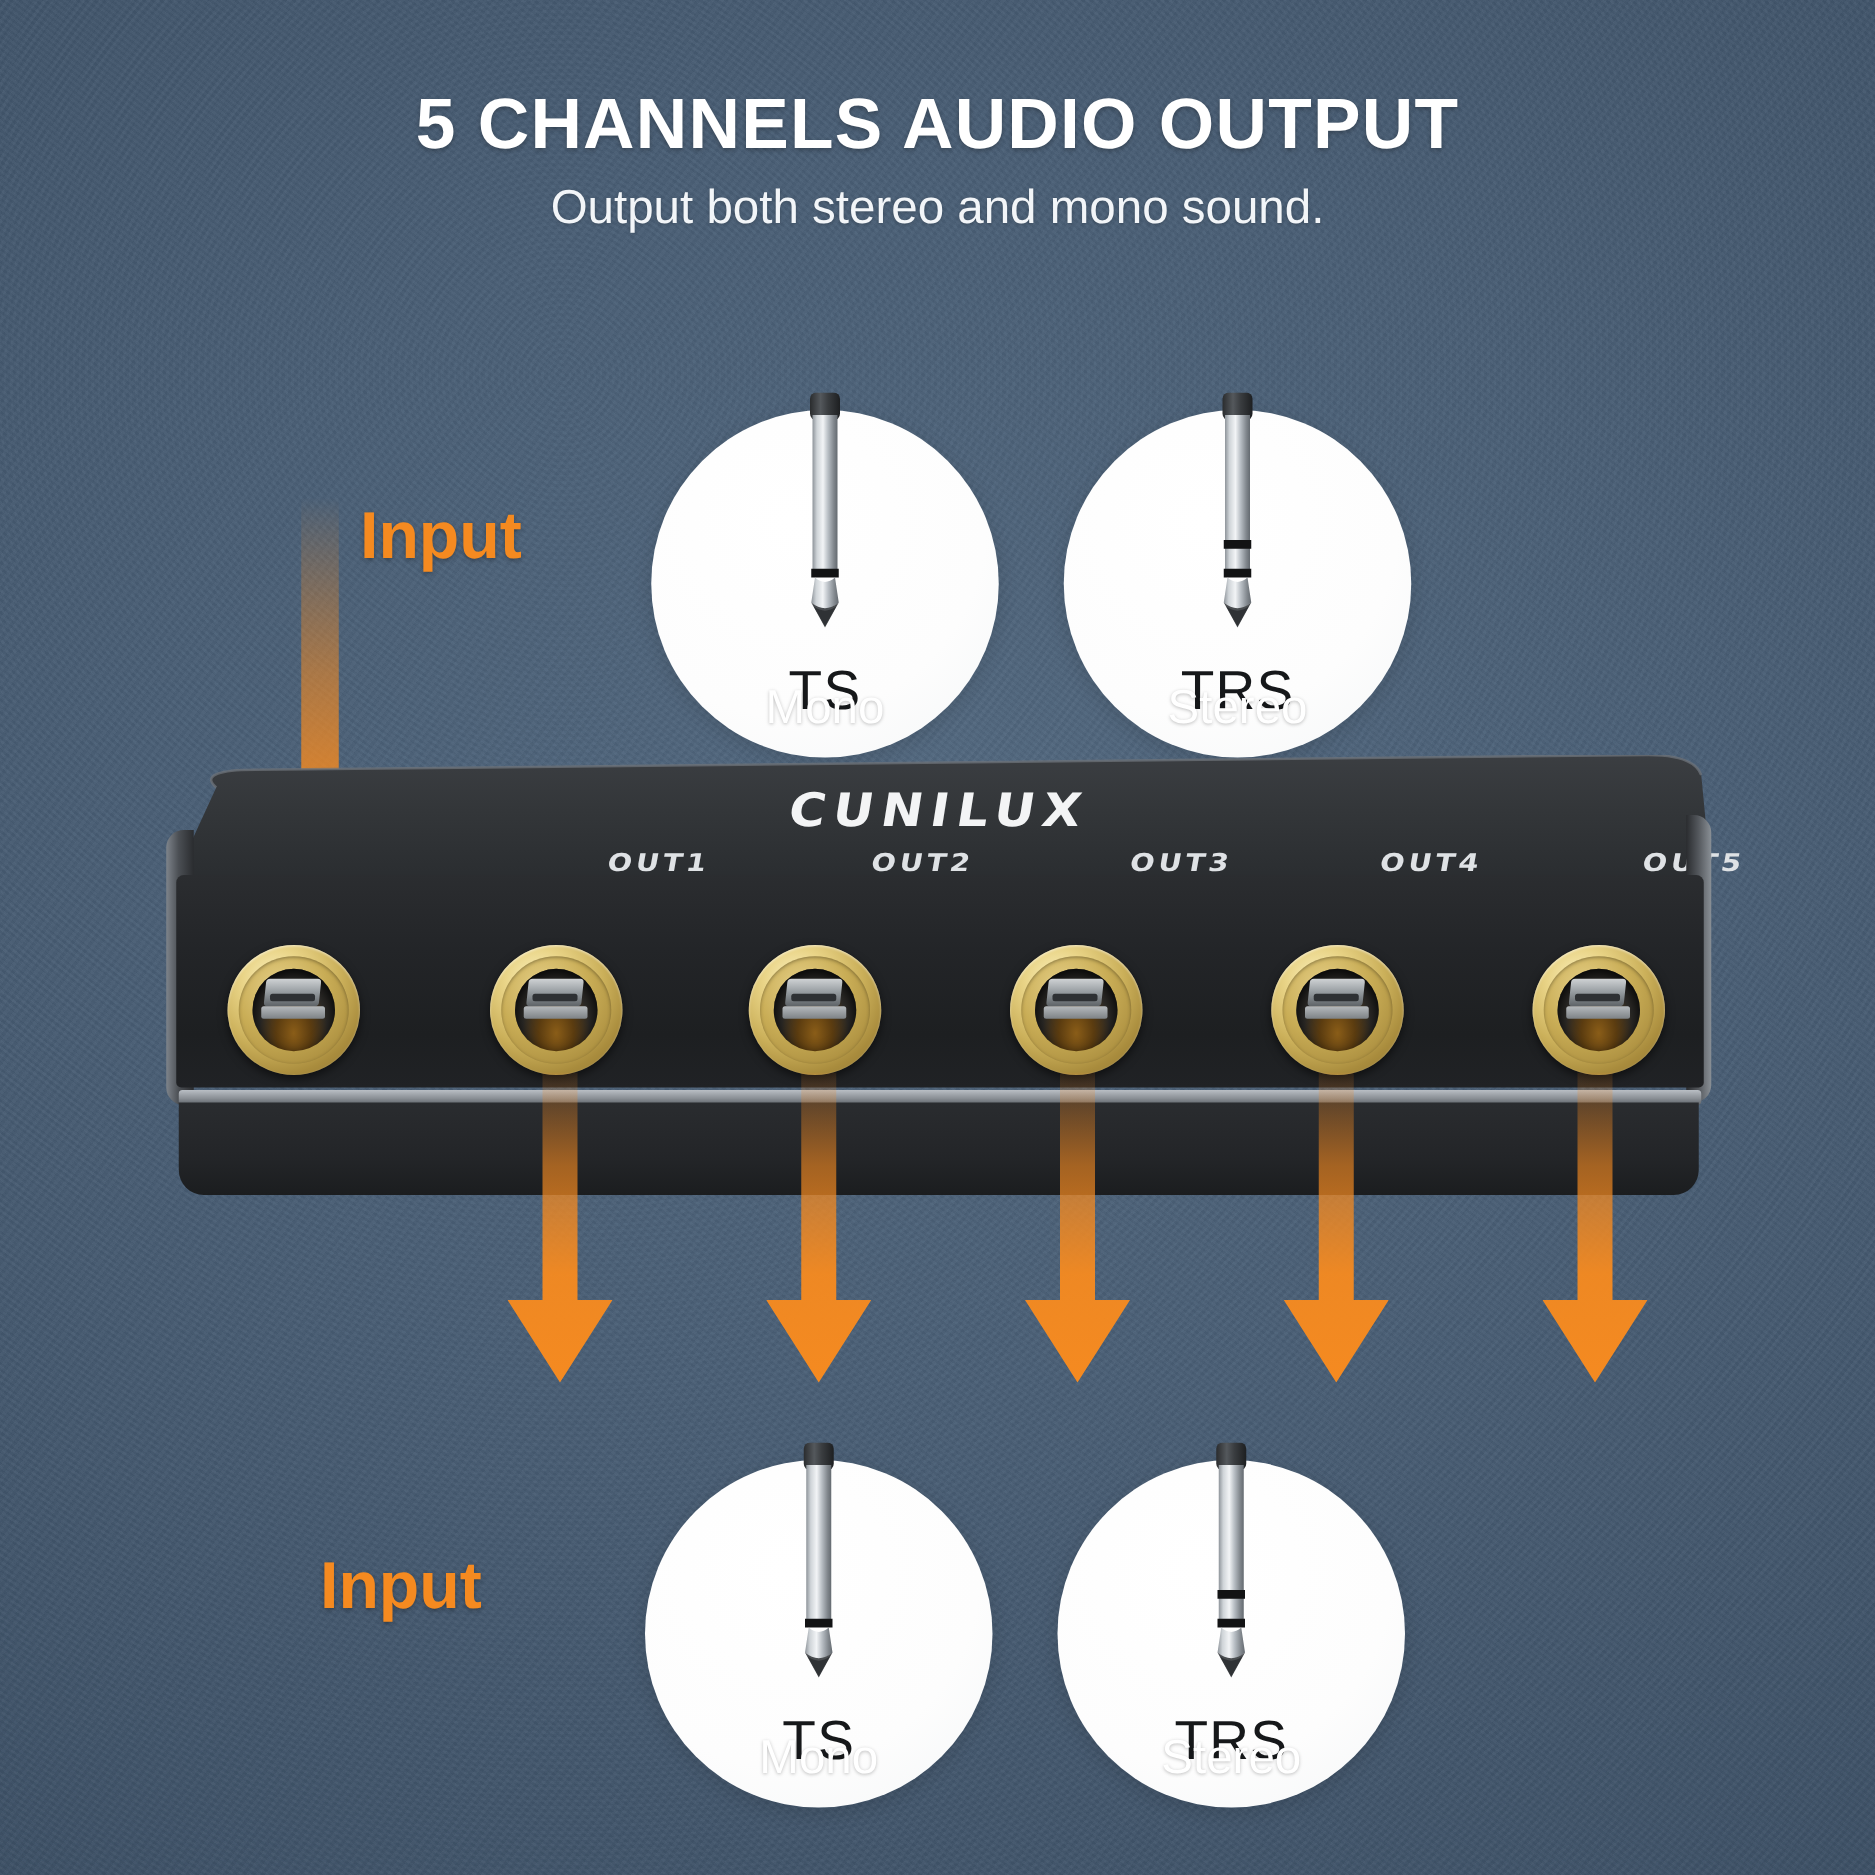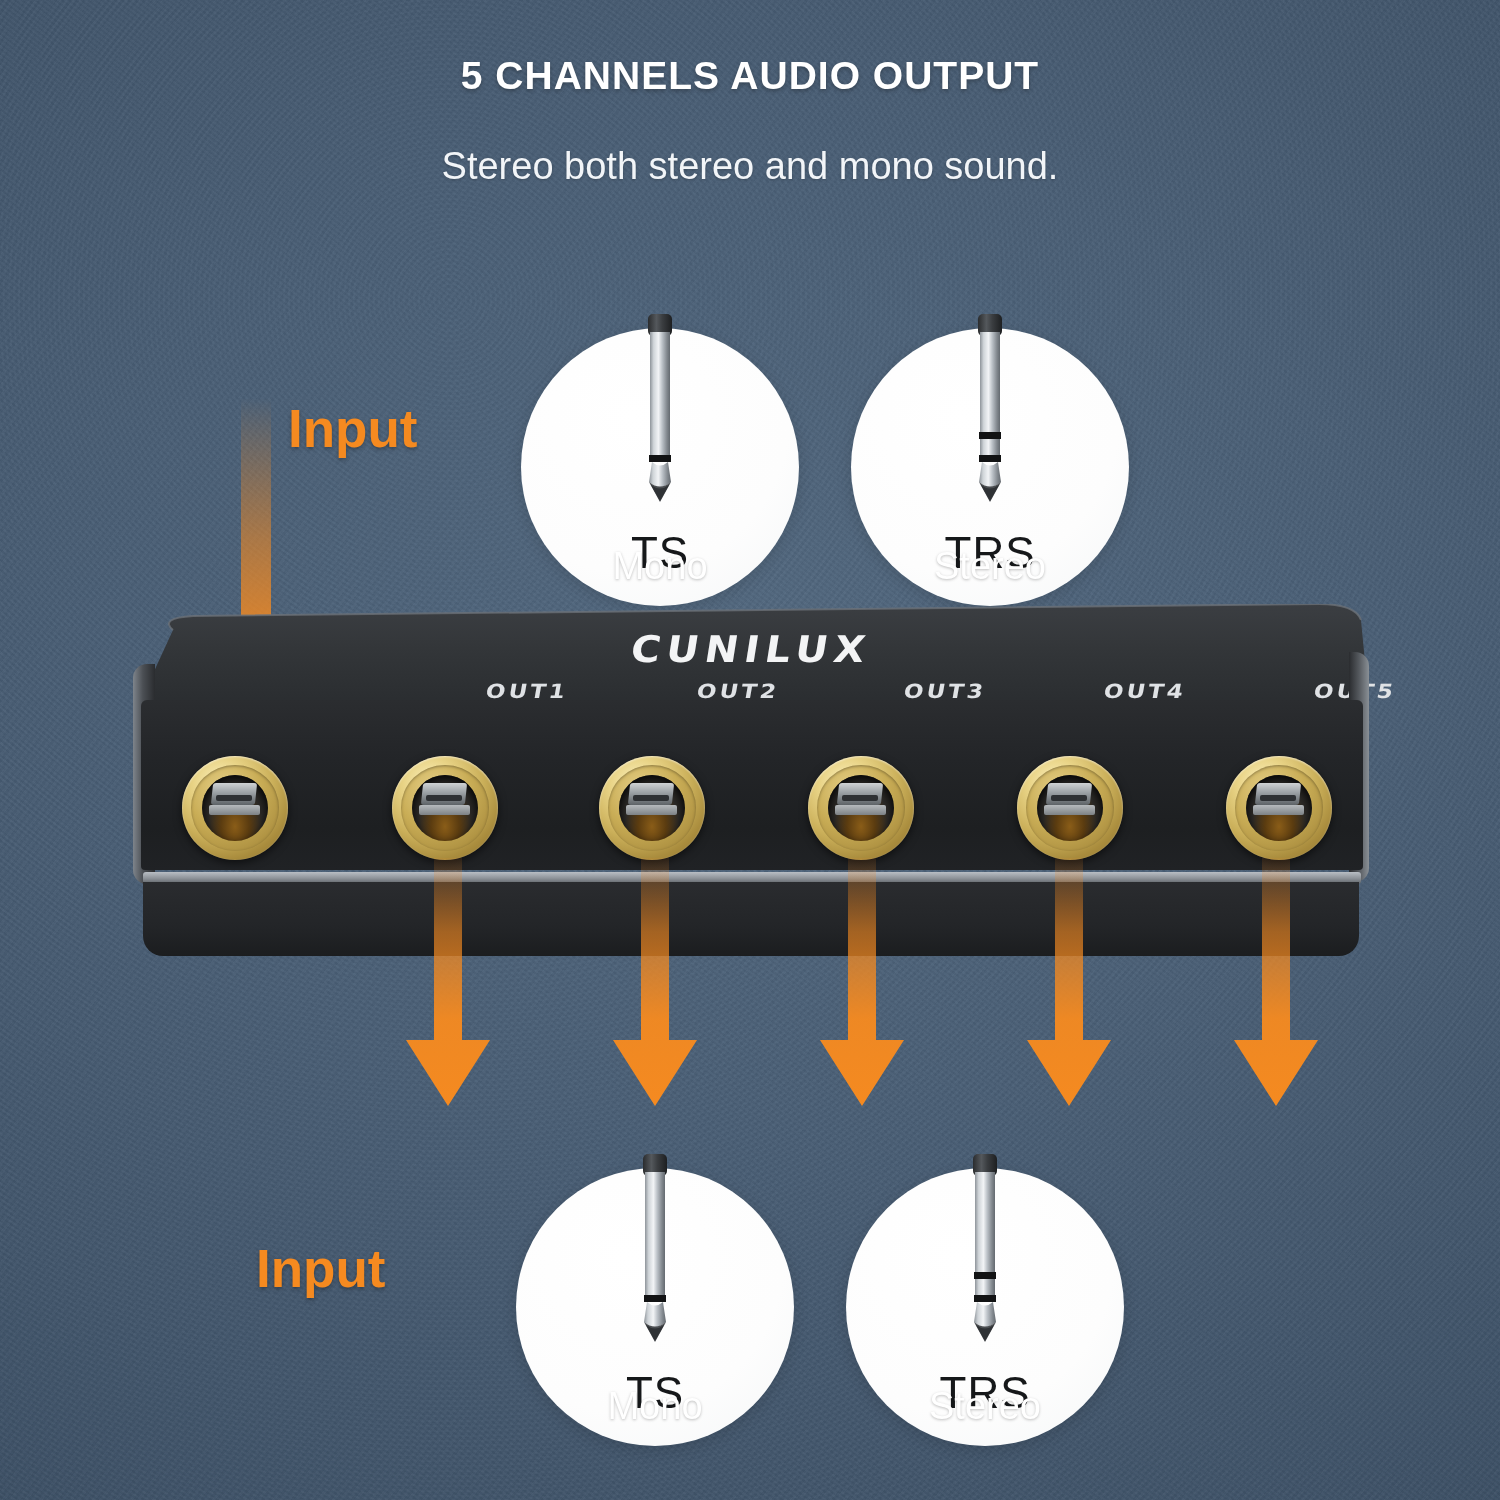--- a/index.html
+++ b/index.html
@@ -22,22 +22,22 @@
     content:"";position:absolute;inset:0;pointer-events:none;
     background-image:
       repeating-linear-gradient(37deg, rgba(255,255,255,.020) 0 2px, rgba(0,0,0,.022) 2px 4px),
       repeating-linear-gradient(-53deg, rgba(255,255,255,.016) 0 3px, rgba(0,0,0,.018) 3px 6px),
       repeating-radial-gradient(circle at 30% 20%, rgba(255,255,255,.012) 0 2px, rgba(0,0,0,.012) 2px 5px);
     opacity:.9;
   }
 
   
   .title{
-    position:absolute;left:0;right:0;top:54px;text-align:center;
-    font-size:39px;font-weight:700;letter-spacing:1px;color:#ffffff;
+    position:absolute;left:0;right:0;top:66px;text-align:center;
+    font-size:57px;font-weight:700;letter-spacing:1px;color:#ffffff;
     text-shadow:0 2px 4px rgba(0,0,0,.28);
   }
   .subtitle{
     position:absolute;left:0;right:0;top:145px;text-align:center;
     font-size:38px;font-weight:400;color:#f2f5f8;
     text-shadow:0 1px 3px rgba(0,0,0,.22);
   }
 
   
   .side-label{
@@ -152,21 +152,21 @@
   
   .arrow{position:absolute;}
   .arrow svg{display:block;}
 </style>
 </head>
 <body>
 
 <div id="stage">
 
   <div class="title">5 CHANNELS AUDIO OUTPUT</div>
-  <div class="subtitle">Stereo both stereo and mono sound.</div>
+  <div class="subtitle">Output both stereo and mono sound.</div>
 
   <div class="side-label" id="label-input">Input</div>
   <div class="side-label" id="label-output">Input</div>
 
   <div class="arrow" style="left:208px;top:398px;">
     <svg width="96" height="368" viewBox="0 0 96 368">
       <defs>
         <linearGradient id="gIn" x1="0" y1="0" x2="0" y2="1">
           <stop offset="0%" stop-color="#f58a20" stop-opacity="0"></stop>
           <stop offset="38%" stop-color="#f58a20" stop-opacity="0.55"></stop>

